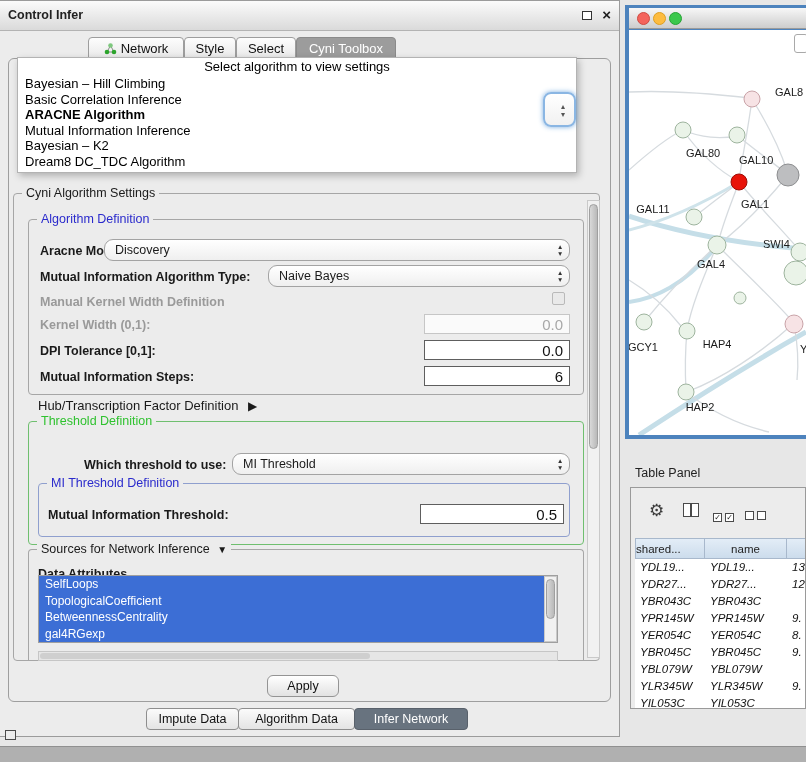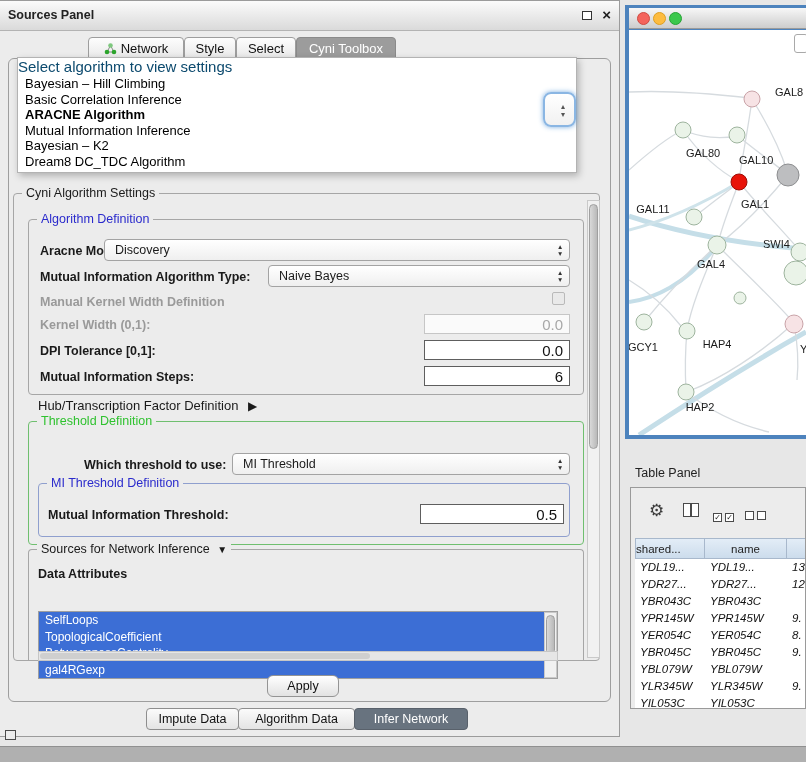--- a/index.html
+++ b/index.html
@@ -47,21 +47,21 @@
   .group { position:absolute; border:1px solid #a6a6a6; border-radius:4px; }
   .group-title {
     position:absolute; top:-8px; left:8px; background:#ececec; padding:0 4px;
     font-size:12.5px; white-space:nowrap;
   }
   .lbl { position:absolute; font-size:12.5px; font-weight:bold; color:#1a1a1a; white-space:nowrap; }
   .lbl.disabled { color:#9a9a9a; }
   .combo {
     position:absolute; height:22px;
     background:linear-gradient(#ffffff,#efefef);
-    border:1px solid #a3a3a3; border-radius:4px;
+    border:1px solid #a3a3a3; border-radius:9px;
     font-size:12.5px; display:flex; align-items:center; padding-left:10px;
   }
   .combo .arrows {
     position:absolute; right:7px; top:4px; display:flex; flex-direction:column;
     font-size:7.5px; line-height:6.5px; color:#333; text-align:center;
   }
   .field {
     position:absolute; height:20px; border:1px solid #5e5e5e; background:#fff;
     font-size:15px; text-align:right; padding:0 6px; font-family:inherit; color:#111;
   }
@@ -102,21 +102,21 @@
     border:1.5px solid #4a4a4a; background:#ececec;
   }
 
   
   #algo-popup {
     position:absolute; left:17px; top:57px; width:560px; height:116px;
     background:#ffffff; border:1px solid #b3b3b3;
     box-shadow:2px 3px 7px rgba(0,0,0,.25); z-index:50;
   }
   #algo-popup .placeholder {
-    height:18px; line-height:18px; color:#0c4a6e; font-size:15px;
+    height:18px; line-height:18px; text-align:center; color:#000000; font-size:13px;
   }
   #algo-popup .item { height:15.5px; line-height:15.5px; padding-left:7px; font-size:13px; color:#000; white-space:nowrap; }
   #algo-popup .item.selected { font-weight:bold; }
   #combo-fragment {
     position:absolute; left:543px; top:92px; width:33px; height:35px;
     background:linear-gradient(#ffffff,#f1f1f1);
     border:2px solid #8ab6e3; border-radius:8px;
     box-shadow:0 0 5px rgba(100,160,220,.85); z-index:60;
   }
   #combo-fragment .arrows {
@@ -179,21 +179,21 @@
     position:absolute; left:0; top:746px; width:806px; height:16px;
     background:#b0b0b0; border-top:1px solid #909090;
   }
 </style>
 </head>
 <body>
 
 <div id="control-panel">
 
   <div id="cp-titlebar">
-    <span id="cp-title">Sources Panel</span>
+    <span id="cp-title">Control Infer</span>
     <div class="win-icon-float"></div>
     <span class="win-icon-close">×</span>
   </div>
 
   <div class="tab" style="left:88px; width:96px;">
     <svg width="13" height="13">
       <line x1="3" y1="10" x2="6.5" y2="3.5" stroke="#888" stroke-width="1"></line>
       <line x1="10" y1="10" x2="6.5" y2="3.5" stroke="#888" stroke-width="1"></line>
       <line x1="3" y1="10" x2="10" y2="10" stroke="#888" stroke-width="1"></line>
       <circle cx="3" cy="10" r="2.3" fill="#2da52d"></circle>
@@ -277,21 +277,21 @@
   <input class="field" style="left: 420px; top: 503px; width: 144px;" value="0.5">
 
   <div class="group" style="left:28px; top:548px; width:556px; height:112px; border-bottom:none; border-radius:4px 4px 0 0;">
     <span class="group-title">
       <span>Sources for Network Inference</span>
       <span style="font-size:10px; margin-left:4px;">▼</span>
     </span>
   </div>
   <span class="lbl" style="left:38px; top:566px;">Data Attributes</span>
 
-  <div style="position:absolute; left:38px; top:610px; width:520px; height:68px; background:#86efac; border:1px solid #9f9f9f; overflow:hidden;">
+  <div style="position:absolute; left:38px; top:574px; width:520px; height:68px; background:#86efac; border:1px solid #9f9f9f; overflow:hidden;">
     <div style="margin-right:13px;">
       <div class="list-item">SelfLoops</div>
       <div class="list-item">TopologicalCoefficient</div>
       <div class="list-item">BetweennessCentrality</div>
       <div class="list-item">gal4RGexp</div>
     </div>
     <div class="vsb" style="right:0; top:0; width:13px; height:100%;">
       <div class="vsb-thumb" style="top:2px; height:40px;"></div>
     </div>
   </div>

